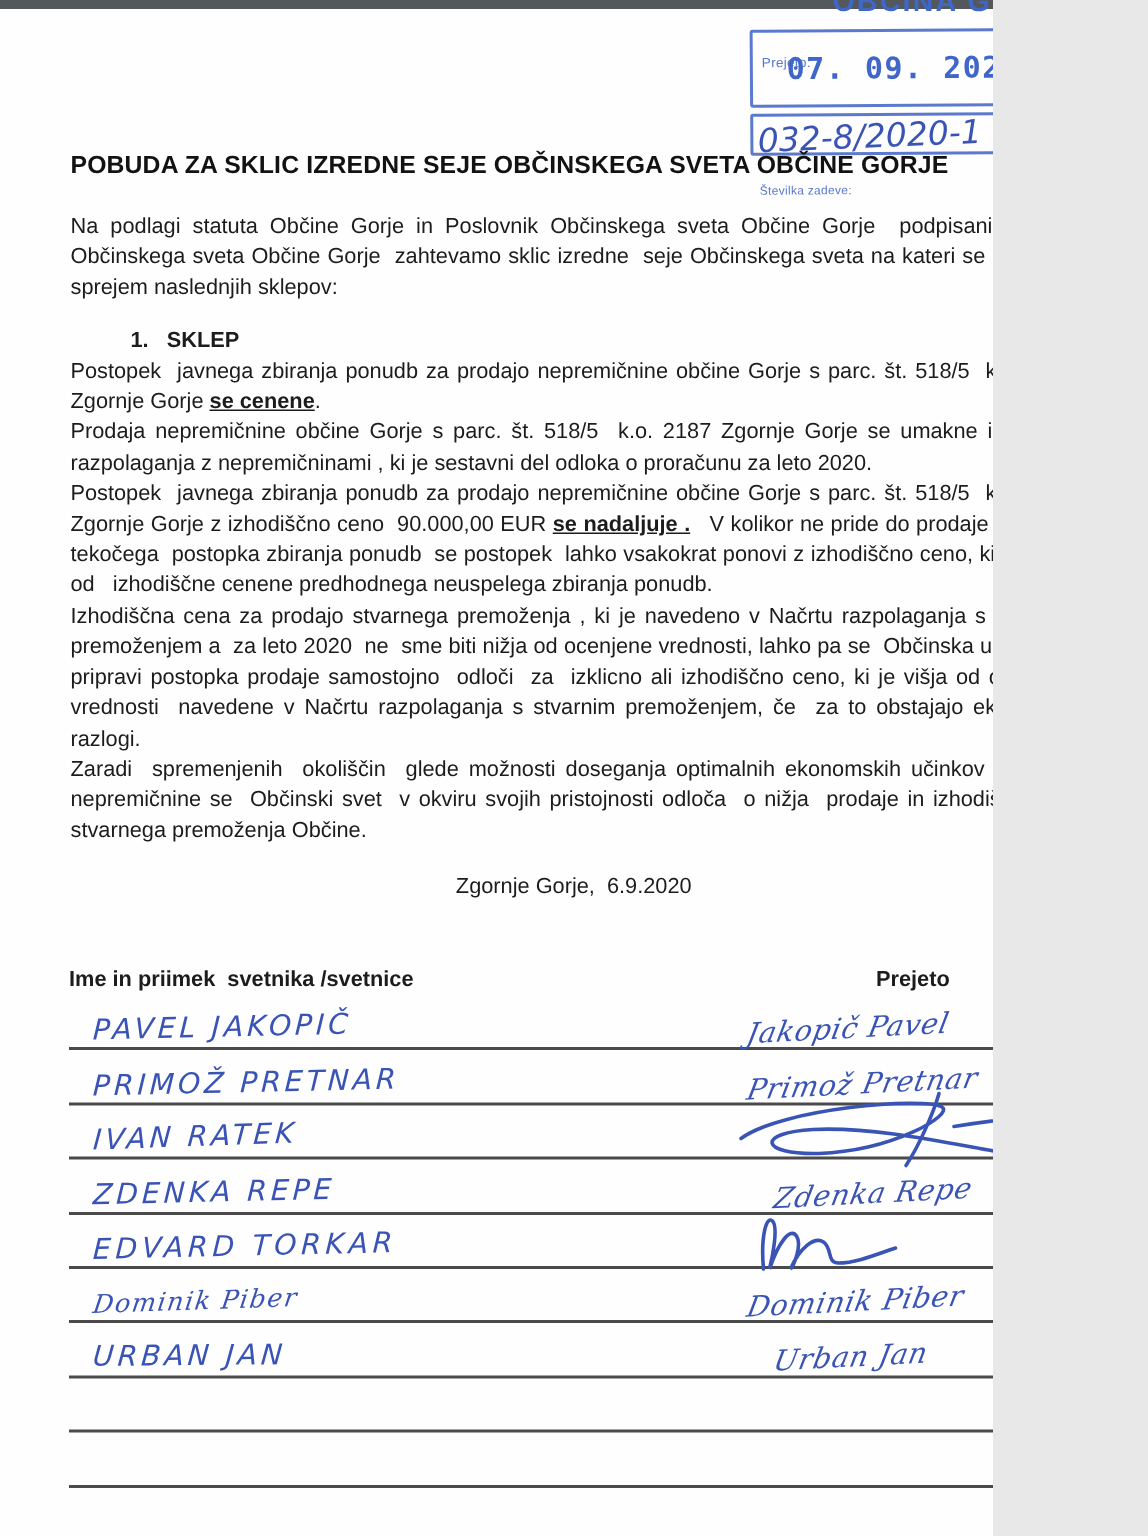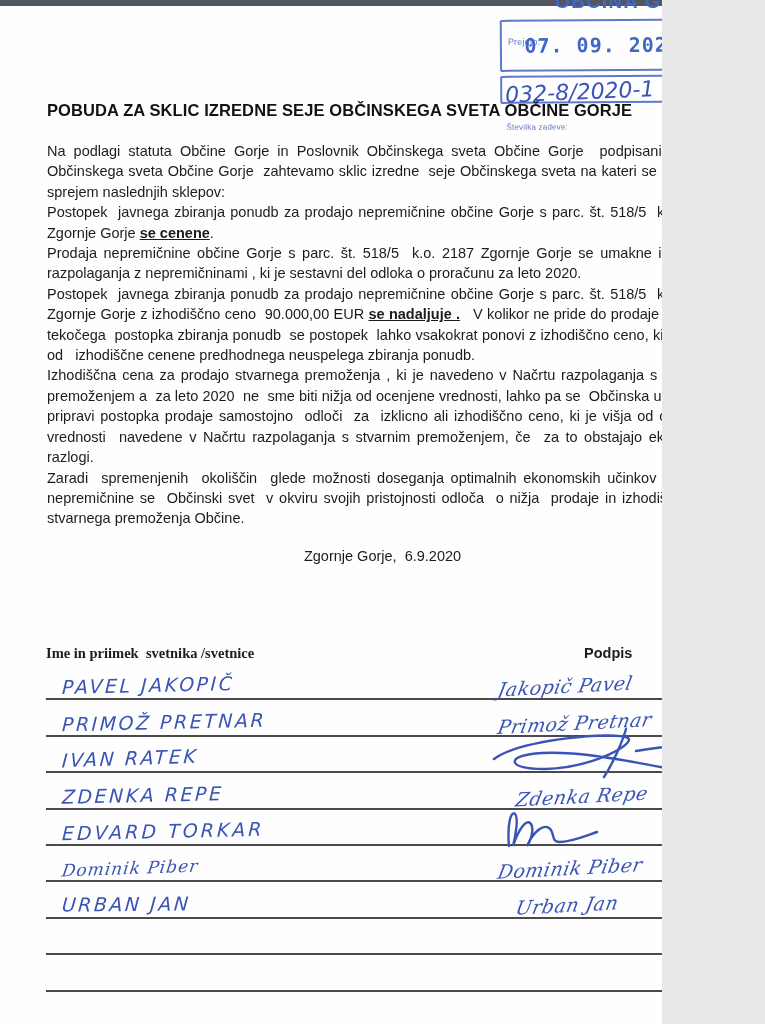--- a/index.html
+++ b/index.html
@@ -35,21 +35,21 @@
          letter-spacing:0.1px;white-space:nowrap;text-align:left;}
   .sklep-head{font-weight:bold;padding-left:40px;white-space:pre-wrap;}
   .gap-above{margin-top:15px !important;}
   .bold-head{font-weight:bold;}
   .ul{font-weight:bold;text-decoration:underline;}
   .dateline{margin-top:17px !important;white-space:pre-wrap;text-align:center;}
 
   
   .sig-section{position:absolute;left:46px;top:645px;width:681px;}
   .sig-headers{position:relative;height:19px;font-size:14.5px;font-weight:bold;}
-  .hdr-name{position:absolute;left:0;top:0;white-space:pre;font-family:Liberation Serif, serif;}
+  .hdr-name{position:absolute;left:0;top:0;white-space:pre;}
   .hdr-podpis{position:absolute;left:538px;top:0;}
   .sig-rows{position:relative;margin-top:0;}
   .sig-row{position:relative;height:34.4px;border-bottom:2px solid #4a4a4a;overflow:visible;}
   .hand-name{position:absolute;left:16px;bottom:2px;font-size:19px;letter-spacing:2.5px;
              font-style:italic;transform:rotate(-1.3deg) skewX(-4deg);white-space:nowrap;}
   .hand-script{font-family:"DejaVu Serif",serif;font-size:17px;letter-spacing:1px;
                transform:rotate(-2deg) skewX(-10deg);}
   .hand-sig{position:absolute;left:452px;bottom:1px;font-family:"DejaVu Serif",serif;
             font-style:italic;font-size:19px;transform:rotate(-3deg) skewX(-14deg);
             white-space:nowrap;letter-spacing:0.5px;}
@@ -88,35 +88,36 @@
     <div class="cell cell-priloge">
       <span class="stamp-label" style="left:3px;top:6px;font-size:8px;">Priloge:</span>
       <span class="ink slash" style="position:absolute;right:14px;top:2px;">/</span>
     </div>
   </div>
 
   <div class="content">
     <h1 class="title">POBUDA ZA SKLIC IZREDNE SEJE OBČINSKEGA SVETA OBČINE GORJE</h1>
     <p>Na podlagi statuta Občine Gorje in Poslovnik Občinskega sveta Občine Gorje  podpisani svetniki Občinskega sveta Občine Gorje  zahtevamo sklic izredne  seje Občinskega sveta na kateri se predlaga sprejem naslednjih sklepov:</p>
 
+    <p class="sklep-head gap-above">1.   SKLEP</p>
     <p><span>Postopek  javnega zbiranja ponudb za prodajo nepremičnine občine Gorje s parc. št. 518/5  k.o. 2187 Zgornje Gorje </span><span class="ul">se cenene</span><span>.</span></p>
     <p>Prodaja nepremičnine občine Gorje s parc. št. 518/5  k.o. 2187 Zgornje Gorje se umakne iz Načrta razpolaganja z nepremičninami , ki je sestavni del odloka o proračunu za leto 2020.</p>
 
     <p><span>Postopek  javnega zbiranja ponudb za prodajo nepremičnine občine Gorje s parc. št. 518/5  k.o. 2187 Zgornje Gorje z izhodiščno ceno  90.000,00 EUR </span><span class="ul">se nadaljuje .</span><span>   V kolikor ne pride do prodaje  v okviru tekočega  postopka zbiranja ponudb  se postopek  lahko vsakokrat ponovi z izhodiščno ceno, ki bo nižja od   izhodiščne cenene predhodnega neuspelega zbiranja ponudb.</span></p>
     <p>Izhodiščna cena za prodajo stvarnega premoženja , ki je navedeno v Načrtu razpolaganja s stvarnim premoženjem a  za leto 2020  ne  sme biti nižja od ocenjene vrednosti, lahko pa se  Občinska uprava pri pripravi postopka prodaje samostojno  odloči  za  izklicno ali izhodiščno ceno, ki je višja od ocenjene vrednosti  navedene v Načrtu razpolaganja s stvarnim premoženjem, če  za to obstajajo ekonomski razlogi.</p>
 
     <p>Zaradi  spremenjenih  okoliščin  glede možnosti doseganja optimalnih ekonomskih učinkov  prodaje nepremičnine se  Občinski svet  v okviru svojih pristojnosti odloča  o nižja  prodaje in izhodiščni ceni stvarnega premoženja Občine.</p>
 
     <p class="dateline">Zgornje Gorje,  6.9.2020</p>
   </div>
 
   <div class="sig-section">
     <div class="sig-headers">
       <span class="hdr-name">Ime in priimek  svetnika /svetnice</span>
-      <span class="hdr-podpis">Podpis</span>
+      <span class="hdr-podpis">Prejeto</span>
     </div>
     <div class="sig-rows">
 
       <div class="sig-row row-0">
         <span class="hand-name ink">PAVEL JAKOPIČ</span>
         <span class="hand-sig ink">Jakopič Pavel</span>
       </div>
 
       <div class="sig-row row-1">
         <span class="hand-name ink">PRIMOŽ PRETNAR</span>

